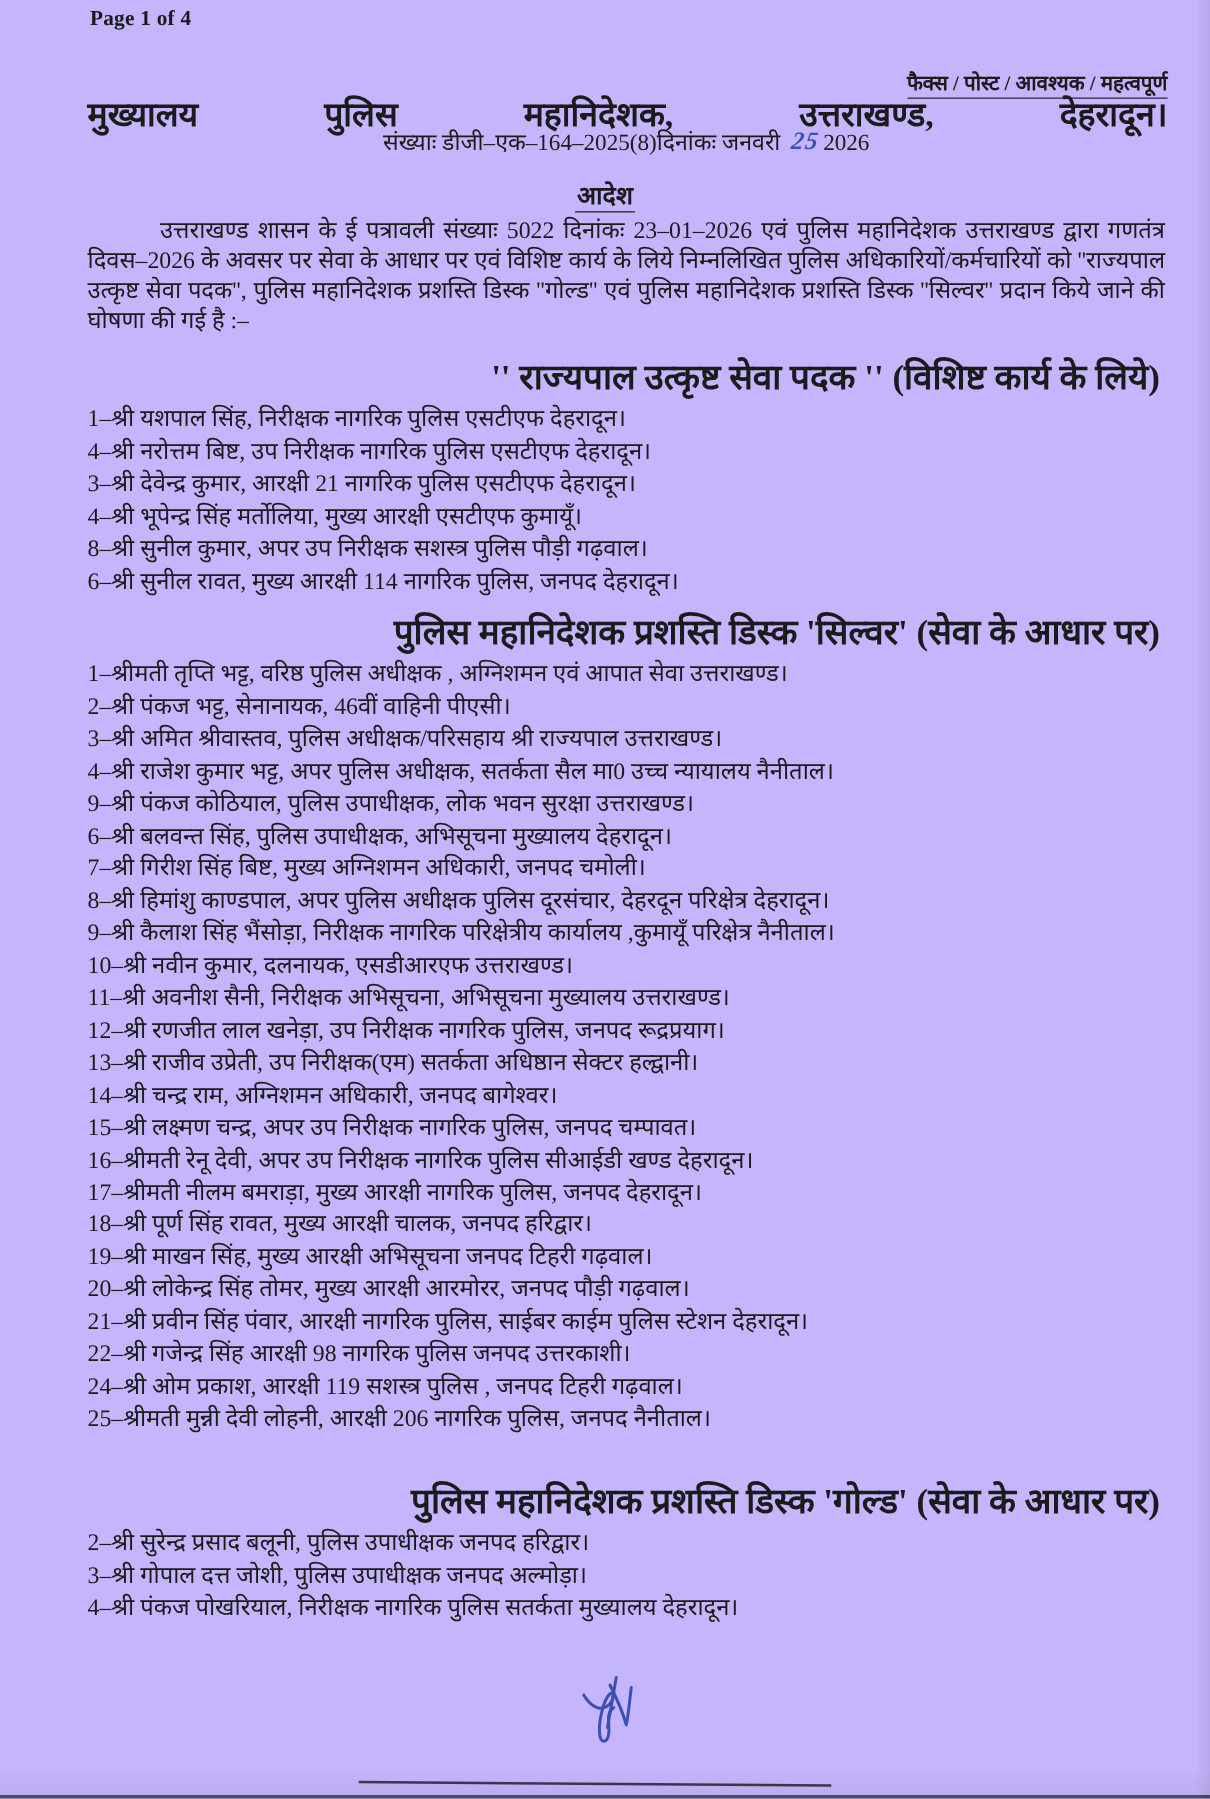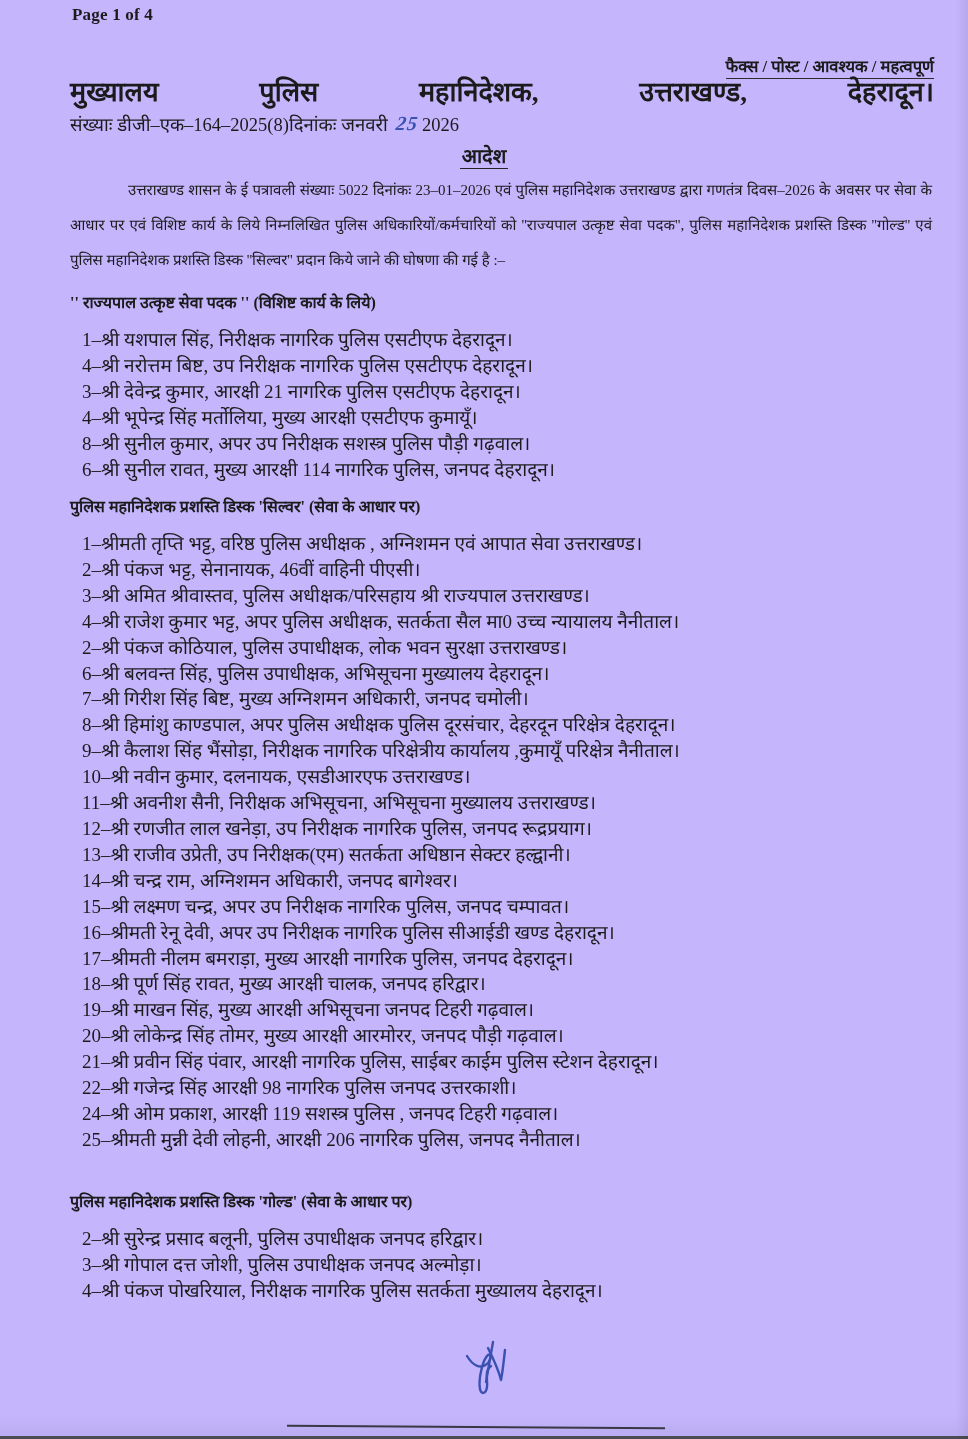--- a/index.html
+++ b/index.html
@@ -31,55 +31,55 @@
     font-size:16.5px; font-weight:600;
     border-bottom:1.5px solid #2a2a2a;
     padding-bottom:1px;
   }
   .title-row {
     position:absolute; left:70px; right:34px; top:72px;
     display:flex; justify-content:space-between;
     font-size:27px; font-weight:700; white-space:nowrap;gap:12px;
   }
   .meta-row {
-    position:absolute; left:70px; right:36px; top:111px;
-    display:flex; justify-content:flex-start;
+    position:absolute; left:70px; right:36px; top:100px;
+    display:flex; justify-content:center;
     font-size:18.5px;
   }
   .date-handwritten {
     color:#3b51b0;
     font-style:italic;
     font-weight:600;
     font-size:20px;
     display:inline-block;
     transform:skewX(-8deg) translateY(-1px);
     margin:0 -1px 0 4px;
     letter-spacing:1px;
   }
   .order-heading {
     position:absolute; left:0; top:142px; width:100%;
     text-align:center; font-size:20px; font-weight:700;
   }
   .order-heading span { border-bottom:1.5px solid #222; padding:0 2px 1px;text-align:right; }
   .intro {
     position:absolute; left:70px; right:36px; top:173px;
-    font-size:15px; line-height:35px;
+    font-size:19px; line-height:24px;
     text-align:justify; text-indent:58px;
     margin:0;
   }
   .award-section { position:absolute; left:70px; right:40px; }
   .sec-0 { top:291px; }
   .sec-1 { top:495px; }
   .sec-2 { top:1190px; }
   .section-heading {
-    text-align:left; font-size:16px; font-weight:700;
+    text-align:right; font-size:28px; font-weight:700;
     margin:0 0 8px 0; line-height:24px;
   }
   .award-list {
-    list-style:none; margin:12px; padding:0;
+    list-style:none; margin:0; padding:0;
     font-size:19px; line-height:25.9px;
   }
   .signature { position:absolute; left:455px; top:1330px; }
   .scan-line-slope {
     position:absolute; left:287px; top:1426px; width:378px; height:2px;
     background:#232327; transform:rotate(0.4deg); opacity:0.85;
   }
   .scan-edge-bottom {
     position:absolute; left:0; bottom:0; width:100%; height:3px;
     background:#4e5058;
@@ -130,21 +130,21 @@
         </ol>
   </section>
 
   <section class="award-section sec-1">
     <h2 class="section-heading">पुलिस महानिदेशक प्रशस्ति डिस्क 'सिल्वर' (सेवा के आधार पर)</h2>
     <ol class="award-list">
           <li>1–श्रीमती तृप्ति भट्ट, वरिष्ठ पुलिस अधीक्षक , अग्निशमन एवं आपात सेवा उत्तराखण्ड।</li>
           <li>2–श्री पंकज भट्ट, सेनानायक, 46वीं वाहिनी पीएसी।</li>
           <li>3–श्री अमित श्रीवास्तव, पुलिस अधीक्षक/परिसहाय श्री राज्यपाल उत्तराखण्ड।</li>
           <li>4–श्री राजेश कुमार भट्ट, अपर पुलिस अधीक्षक, सतर्कता सैल मा0 उच्च न्यायालय नैनीताल।</li>
-          <li>2–श्री पंकज कोठियाल, पुलिस उपाधीक्षक, लोक भवन सुरक्षा उत्तराखण्ड।</li>
+          <li>9–श्री पंकज कोठियाल, पुलिस उपाधीक्षक, लोक भवन सुरक्षा उत्तराखण्ड।</li>
           <li>6–श्री बलवन्त सिंह, पुलिस उपाधीक्षक, अभिसूचना मुख्यालय देहरादून।</li>
           <li>7–श्री गिरीश सिंह बिष्ट, मुख्य अग्निशमन अधिकारी, जनपद चमोली।</li>
           <li>8–श्री हिमांशु काण्डपाल, अपर पुलिस अधीक्षक पुलिस दूरसंचार, देहरदून परिक्षेत्र देहरादून।</li>
           <li>9–श्री कैलाश सिंह भैंसोड़ा, निरीक्षक नागरिक परिक्षेत्रीय कार्यालय ,कुमायूँ परिक्षेत्र नैनीताल।</li>
           <li>10–श्री नवीन कुमार, दलनायक, एसडीआरएफ उत्तराखण्ड।</li>
           <li>11–श्री अवनीश सैनी, निरीक्षक अभिसूचना, अभिसूचना मुख्यालय उत्तराखण्ड।</li>
           <li>12–श्री रणजीत लाल खनेड़ा, उप निरीक्षक नागरिक पुलिस, जनपद रूद्रप्रयाग।</li>
           <li>13–श्री राजीव उप्रेती, उप निरीक्षक(एम) सतर्कता अधिष्ठान सेक्टर हल्द्वानी।</li>
           <li>14–श्री चन्द्र राम, अग्निशमन अधिकारी, जनपद बागेश्वर।</li>
           <li>15–श्री लक्ष्मण चन्द्र, अपर उप निरीक्षक नागरिक पुलिस, जनपद चम्पावत।</li>

